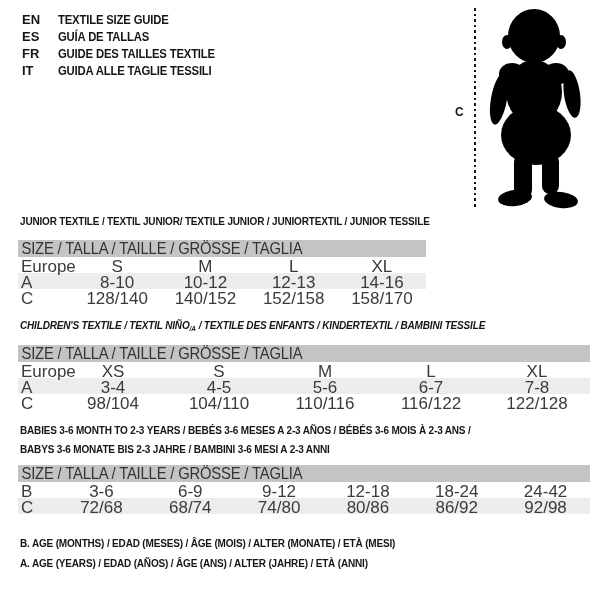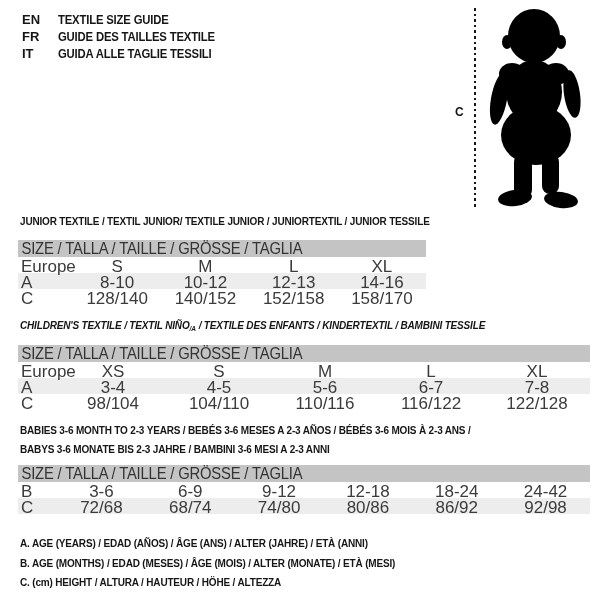--- a/index.html
+++ b/index.html
@@ -49,20 +49,24 @@
 </style>
 </head>
 <body>
 
 <div class="page">
 
   <div class="lang-list" id="langList">
       <div class="lang-row">
         <span class="lang-code">EN</span>
         <span class="lang-label cond">TEXTILE SIZE GUIDE</span>
+      </div>
+      <div class="lang-row">
+        <span class="lang-code">ES</span>
+        <span class="lang-label cond">GUÍA DE TALLAS</span>
       </div>
       <div class="lang-row">
         <span class="lang-code">FR</span>
         <span class="lang-label cond">GUIDE DES TAILLES TEXTILE</span>
       </div>
       <div class="lang-row">
         <span class="lang-code">IT</span>
         <span class="lang-label cond">GUIDA ALLE TAGLIE TESSILI</span>
       </div>
     </div>
@@ -173,18 +177,17 @@
           <span class="t-cell">68/74</span>
           <span class="t-cell">74/80</span>
           <span class="t-cell">80/86</span>
           <span class="t-cell">86/92</span>
           <span class="t-cell">92/98</span>
         </div>
       </div>
     </div>
 
   <div class="footnotes" id="footnotesBox">
+      <div class="footnote"><span class="cond">B. AGE (MONTHS) / EDAD (MESES) / ÂGE (MOIS) / ALTER (MONATE) / ETÀ (MESI)</span></div>
       <div class="footnote"><span class="cond">A. AGE (YEARS) / EDAD (AÑOS) / ÂGE (ANS) / ALTER (JAHRE) / ETÀ (ANNI)</span></div>
-      <div class="footnote"><span class="cond">B. AGE (MONTHS) / EDAD (MESES) / ÂGE (MOIS) / ALTER (MONATE) / ETÀ (MESI)</span></div>
-      <div class="footnote"><span class="cond">C. (cm) HEIGHT / ALTURA / HAUTEUR / HÖHE / ALTEZZA</span></div>
     </div>
 
 </div>
 
 </body></html>

